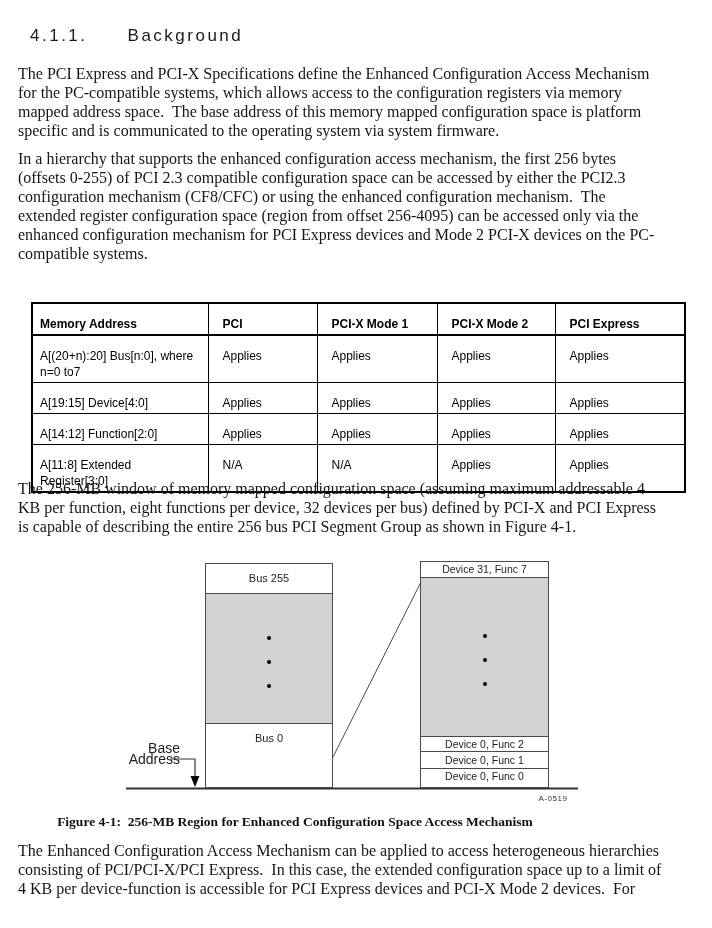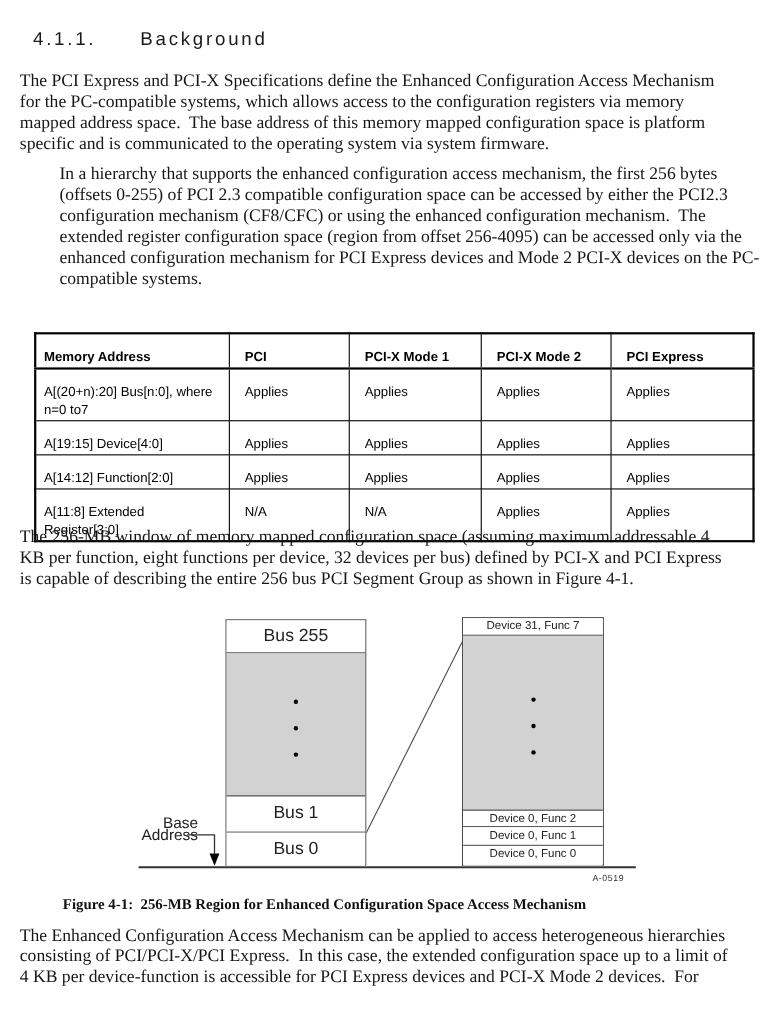--- a/index.html
+++ b/index.html
@@ -6,21 +6,21 @@
   .page{position:relative;width:712px;height:928px;background:#ffffff;overflow:hidden;
         font-family:"Liberation Serif", serif;color:#151515;}
 
   .heading{position:absolute;top:26px;left:30px;
            font-family:"Liberation Sans", sans-serif;font-size:17px;letter-spacing:2.5px;color:#1a1a1a;}
   .heading .sec-title{margin-left:40px;}
 
   .para{position:absolute;left:18px;width:648px;font-size:16px;line-height:19px;
         white-space:pre-wrap;color:#161616;}
   .p1{top:64px;}
-  .p2{top:149px;margin-left:36px;}
+  .p2{top:149px;}
   .p3{top:479px;}
   .p4{top:841px;}
 
   .caption{position:absolute;font-size:13.5px;font-weight:bold;white-space:pre-wrap;
            text-align:center;color:#111;}
   .table-caption{top:276px;left:0;width:534px;}
   .figure-caption{top:814px;left:0;width:590px;}
 
   table.spec{position:absolute;top:302px;left:31px;width:653px;border-collapse:collapse;
              table-layout:fixed;font-family:"Liberation Sans", sans-serif;font-size:12px;color:#000;}
@@ -35,21 +35,21 @@
   table.spec tbody tr:nth-child(2){height:25px;}
   table.spec tbody tr:nth-child(3){height:22px;}
   table.spec tbody tr:nth-child(4){height:37px;}
   table.spec tbody tr:nth-child(5){height:23px;}
 
   .figure{position:absolute;top:555px;left:0;width:712px;height:255px;
           font-family:"Liberation Sans", sans-serif;color:#222;}
   .figure svg{position:absolute;top:0;left:0;}
   .stack{position:absolute;box-sizing:border-box;border:1px solid #4a4a4a;background:#fff;}
   .stack .cell{box-sizing:border-box;border-bottom:1px solid #4a4a4a;background:#fff;
-               text-align:center;font-size:16px;color:#222;}
+               text-align:center;font-size:11px;color:#222;}
   .stack .cell:last-child{border-bottom:none;}
   .stack .grayband{box-sizing:border-box;border-bottom:1px solid #4a4a4a;background:#d2d2d2;position:relative;}
   .left-stack{left:205px;top:8px;width:128px;height:225px;}
   .right-stack{left:420px;top:6px;width:129px;height:227px;}
   .dot{position:absolute;width:4px;height:4px;border-radius:50%;background:#000;left:50%;margin-left:-2px;}
   .base-label{position:absolute;left:128px;top:188px;width:52px;text-align:right;
               font-size:14px;line-height:11px;color:#222;}
   .artifact{position:absolute;left:528px;top:239px;width:50px;text-align:center;
             font-size:8px;letter-spacing:0.5px;color:#333;}
 </style>
@@ -128,21 +128,20 @@
       <polygon points="190.5,221 199.5,221 195,232" fill="#000"></polygon>
     </svg>
 
     <div class="stack left-stack">
       <div class="cell" style="height:30px;line-height:29px;">Bus 255</div>
       <div class="grayband" style="height:130px;">
         <span class="dot" style="top:42px;"></span>
         <span class="dot" style="top:66px;"></span>
         <span class="dot" style="top:90px;"></span>
       </div>
-      <div class="cell" style="height:33px;line-height:32px;">Bus 1</div>
       <div class="cell" style="height:30px;line-height:29px;">Bus 0</div>
     </div>
 
     <div class="stack right-stack">
       <div class="cell" style="height:16px;line-height:15px;font-size:10.5px;">Device 31, Func 7</div>
       <div class="grayband" style="height:159px;">
         <span class="dot" style="top:56px;"></span>
         <span class="dot" style="top:80px;"></span>
         <span class="dot" style="top:104px;"></span>
       </div>

